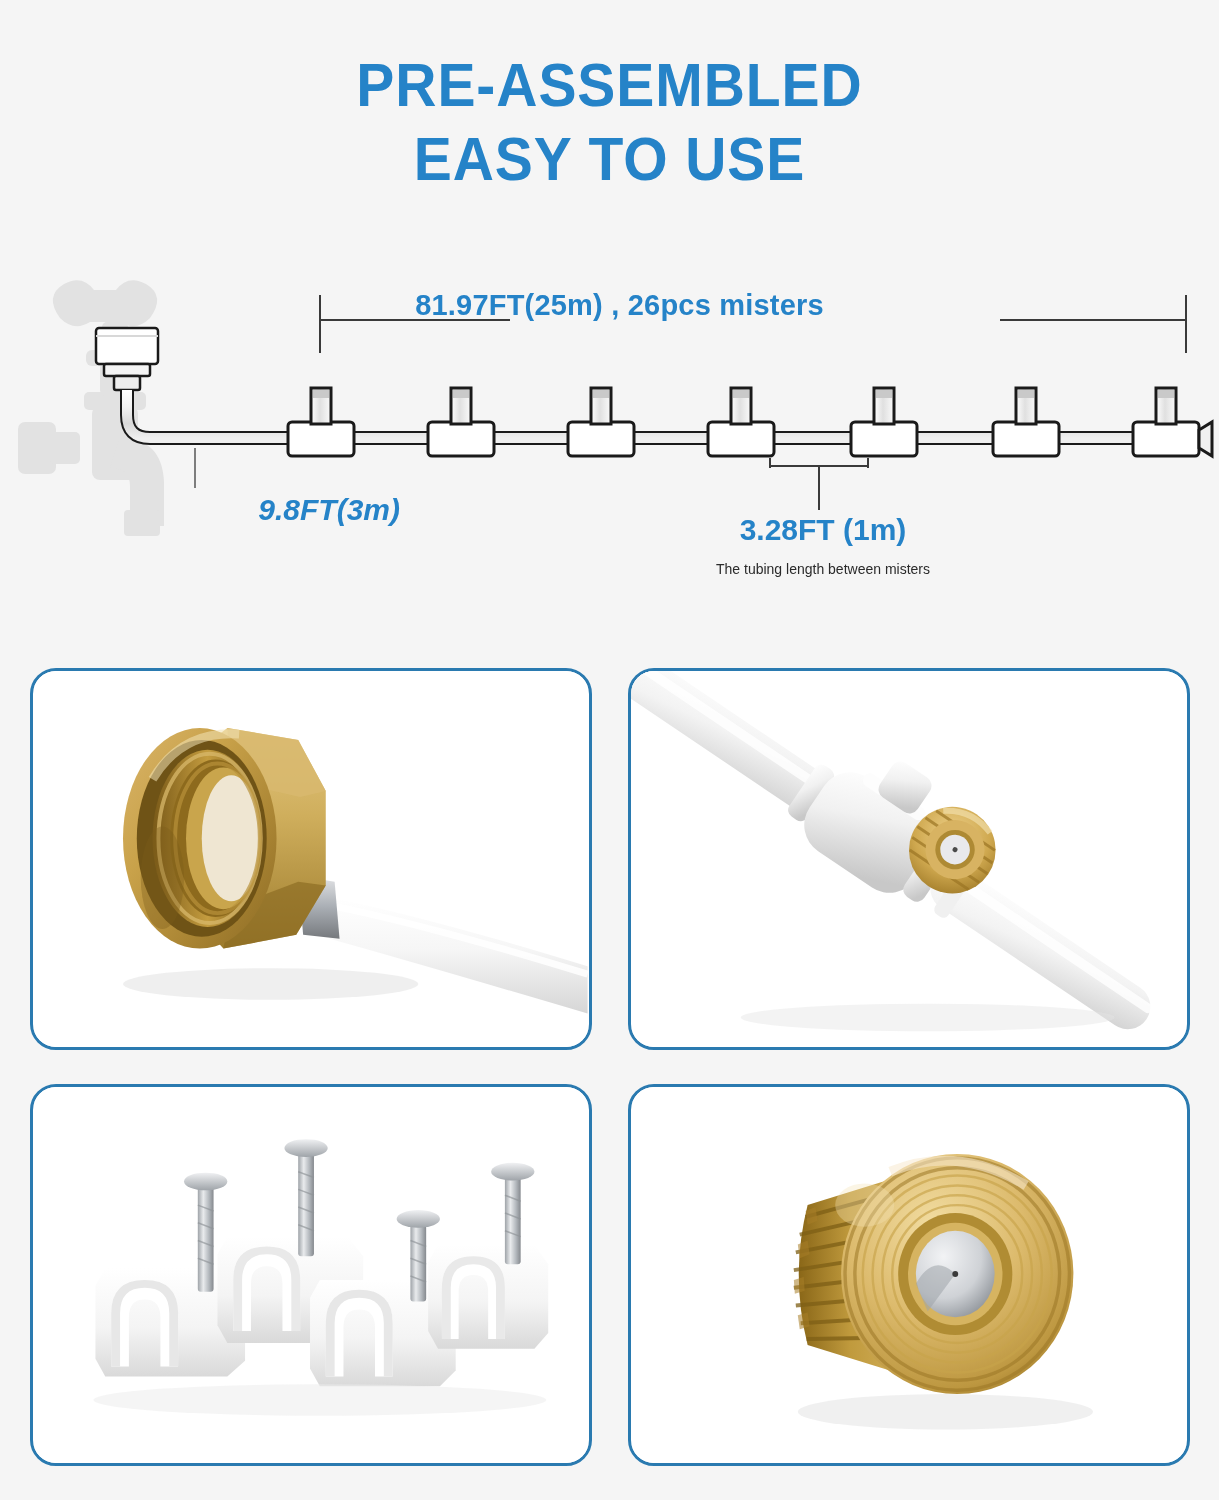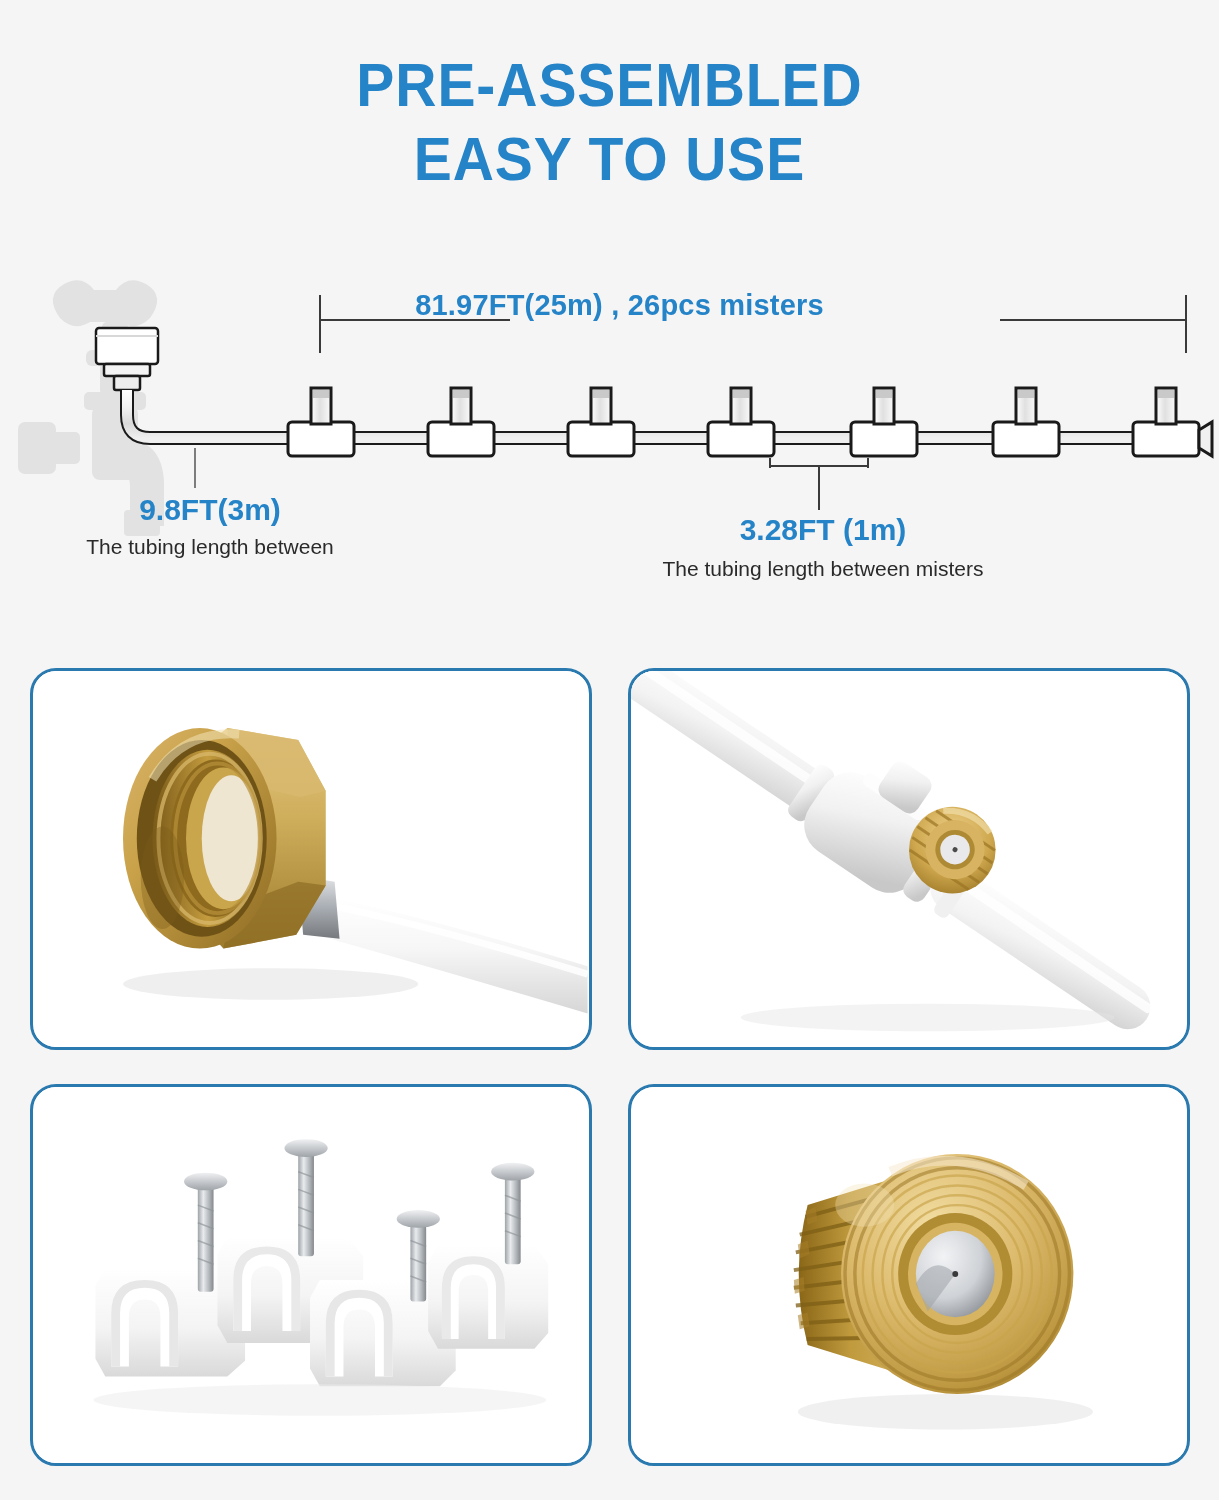--- a/index.html
+++ b/index.html
@@ -83,21 +83,22 @@
   #callout-top .desc {
     font-size: 21px;
     line-height: 30px;
     margin-top: 3px;
   }
 
   #callout-left {
     left: 20px;
     top: 492px;
     width: 380px;
-    text-align: center;
+    text-align: right;
+    font-style: italic;
   }
   #callout-left .value {
     font-size: 30px;
     line-height: 36px;
   }
   #callout-left .desc {
     font-size: 21px;
     line-height: 30px;
     margin-top: 4px;
   }
@@ -106,21 +107,21 @@
     left: 608px;
     top: 512px;
     width: 430px;
     text-align: center;
   }
   #callout-right .value {
     font-size: 30px;
     line-height: 36px;
   }
   #callout-right .desc {
-    font-size: 21px;
+    font-size: 14px;
     line-height: 30px;
     margin-top: 6px;
   }
 
   
   .panels {
     position: absolute;
     left: 30px;
     top: 668px;
     width: 1160px;
@@ -255,21 +256,20 @@
       </g>
     </svg>
   </div>
 
   <div class="callout" id="callout-top">
     <div class="value">81.97FT(25m) , 26pcs misters</div>
   </div>
 
   <div class="callout" id="callout-left">
     <div class="value">9.8FT(3m)</div>
-    <div class="desc">The tubing length between</div>
   </div>
 
   <div class="callout" id="callout-right">
     <div class="value">3.28FT (1m)</div>
     <div class="desc">The tubing length between misters</div>
   </div>
 
   <div class="panels">
 
     <div class="panel">

